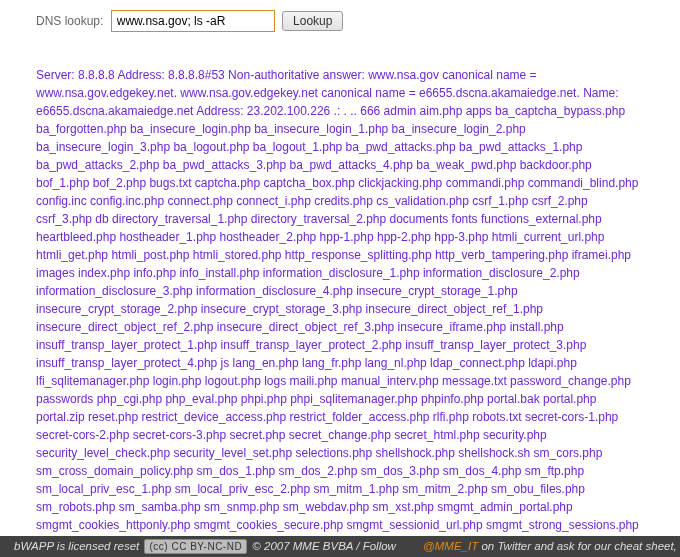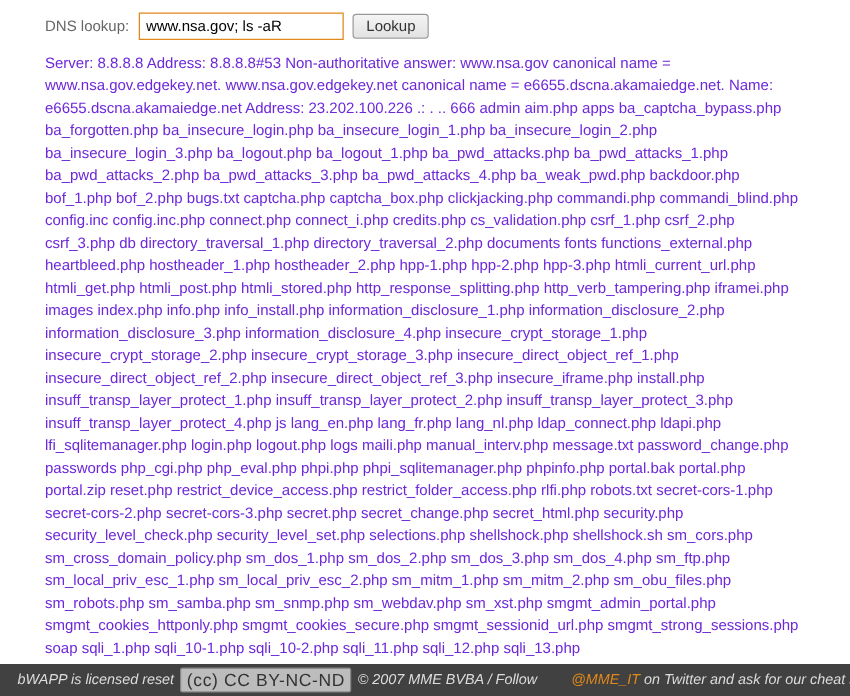--- a/index.html
+++ b/index.html
@@ -8,21 +8,21 @@
     font-family: Arial, Helvetica, sans-serif;
     font-size: 12px;
     color: #666;
     background: #fff;
     width: 680px;
   }
   .content {
     padding: 10px 36px 10px 36px;
   }
   .form-row {
-    margin-bottom: 9px;
+    margin-bottom: 34px;
   }
   .label {
     display: inline-block;
     color: #666;
     margin-right: 4px;
   }
   input[type="text"] {
     border: 1.5px solid #e08819;
     padding: 3px 5px;
     font-size: 12px;
@@ -60,21 +60,21 @@
     font-style: italic;
     padding: 3px 0 3px 14px;
     box-sizing: border-box;
     white-space: nowrap;
     overflow: hidden;
   }
   .footer .cc-badge {
     display: inline-block;
     background: #bcbcbc;
     color: #333;
-    font-size: 14px;
+    font-size: 10px;
     font-style: normal;
     padding: 1px 4px;
     border-radius: 2px;
     border: 1px solid #888;
     letter-spacing: 0.5px;
     vertical-align: middle;
     margin: 0 2px;
   }
   .footer a {
     color: #e08819;

